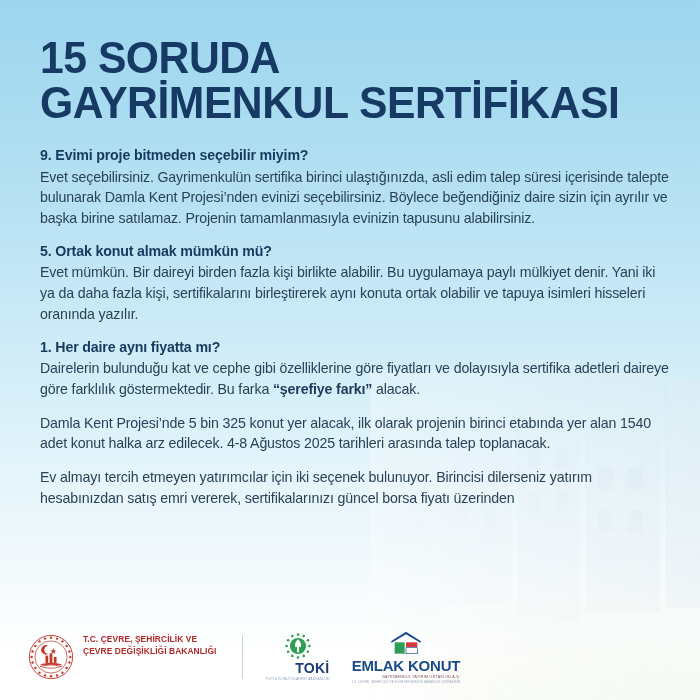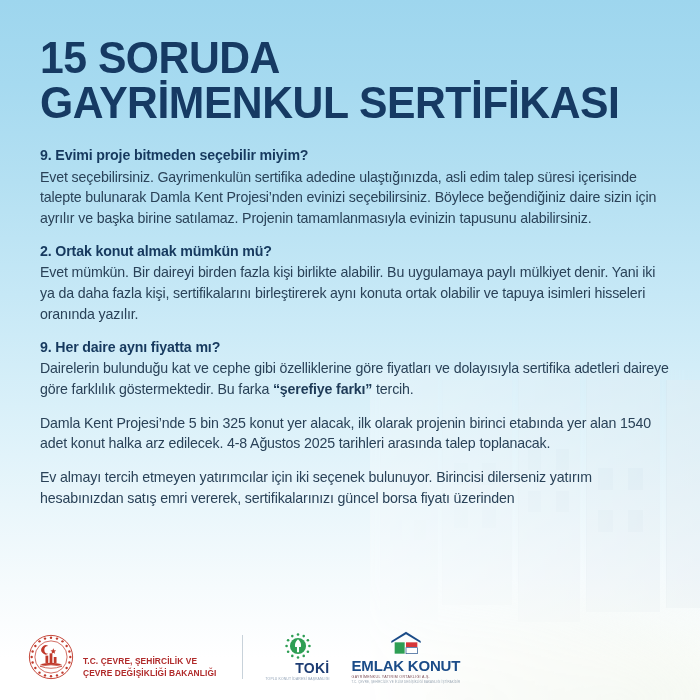--- a/index.html
+++ b/index.html
@@ -94,21 +94,21 @@
 
   
   .footer {
     position:absolute;
     left:0; bottom:0;
     width:700px; height:86px;
     display:flex;
     align-items:center;
     padding-left:28px;
   }
-  .logo-group { display:flex; align-items:flex-end; }
+  .logo-group { display:flex; align-items:flex-start; }
 
   .seal {
     width:46px; height:46px;
     position:relative;
     flex:0 0 auto;
   }
   .ministry-text {
     margin-left:9px;
     color:#b02a2a;
     font-size:8.4px;
@@ -135,21 +135,21 @@
     letter-spacing:0.3px;
     line-height:1;
   }
   .toki-sub {
     color:#8fa0b5;
     font-size:3.4px;
     letter-spacing:0.15px;
     margin-top:1.5px;
     white-space:nowrap;
   }
-  .emlak { text-align:left; margin-left:22px; flex:0 0 auto; }
+  .emlak { text-align:right; margin-left:22px; flex:0 0 auto; }
   .emlak-mark {
     width:34px; height:24px;
     margin:0 auto 3px;
     position:relative;
   }
   .emlak-word {
     color:#1b4c88;
     font-weight:bold;
     font-size:15px;
     letter-spacing:-0.2px;
@@ -203,31 +203,31 @@
 
   <div class="title-wrap">
     <div class="title-line l1">15 SORUDA</div>
     <div class="title-line l2">GAYRİMENKUL SERTİFİKASI</div>
   </div>
 
   <div class="content">
 
     <div class="qa">
       <div class="q">9. Evimi proje bitmeden seçebilir miyim?</div>
-      <div class="a">Evet seçebilirsiniz. Gayrimenkulün sertifika adedine ulaştığınızda, asli edim talep süresi içerisinde talepte bulunarak Damla Kent Projesi’nden evinizi seçebilirsiniz. Böylece beğendiğiniz daire sizin için ayrılır ve başka birine satılamaz. Projenin tamamlanmasıyla evinizin tapusunu alabilirsiniz.</div>
-    </div>
-
-    <div class="qa">
-      <div class="q">2. Ortak konut almak mümkün mü?</div>
+      <div class="a">Evet seçebilirsiniz. Gayrimenkulün sertifika birinci ulaştığınızda, asli edim talep süresi içerisinde talepte bulunarak Damla Kent Projesi’nden evinizi seçebilirsiniz. Böylece beğendiğiniz daire sizin için ayrılır ve başka birine satılamaz. Projenin tamamlanmasıyla evinizin tapusunu alabilirsiniz.</div>
+    </div>
+
+    <div class="qa">
+      <div class="q">5. Ortak konut almak mümkün mü?</div>
       <div class="a">Evet mümkün. Bir daireyi birden fazla kişi birlikte alabilir. Bu uygulamaya paylı mülkiyet denir. Yani iki ya da daha fazla kişi, sertifikalarını birleştirerek aynı konuta ortak olabilir ve tapuya isimleri hisseleri oranında yazılır.</div>
     </div>
 
     <div class="qa">
-      <div class="q">9. Her daire aynı fiyatta mı?</div>
-      <div class="a"><span>Dairelerin bulunduğu kat ve cephe gibi özelliklerine göre fiyatları ve dolayısıyla sertifika adetleri daireye göre farklılık göstermektedir. Bu farka </span><b>“şerefiye farkı”</b><span> tercih.</span></div>
+      <div class="q">1. Her daire aynı fiyatta mı?</div>
+      <div class="a"><span>Dairelerin bulunduğu kat ve cephe gibi özelliklerine göre fiyatları ve dolayısıyla sertifika adetleri daireye göre farklılık göstermektedir. Bu farka </span><b>“şerefiye farkı”</b><span> alacak.</span></div>
     </div>
 
     <div class="qa">
       <div class="a">Damla Kent Projesi’nde 5 bin 325 konut yer alacak, ilk olarak projenin birinci etabında yer alan 1540 adet konut halka arz edilecek.  4-8 Ağustos 2025 tarihleri arasında talep toplanacak.</div>
     </div>
 
     <div class="qa">
       <div class="a">Ev almayı tercih etmeyen yatırımcılar için iki seçenek bulunuyor. Birincisi dilerseniz yatırım hesabınızdan satış emri vererek, sertifikalarınızı güncel borsa fiyatı üzerinden</div>
     </div>
 

